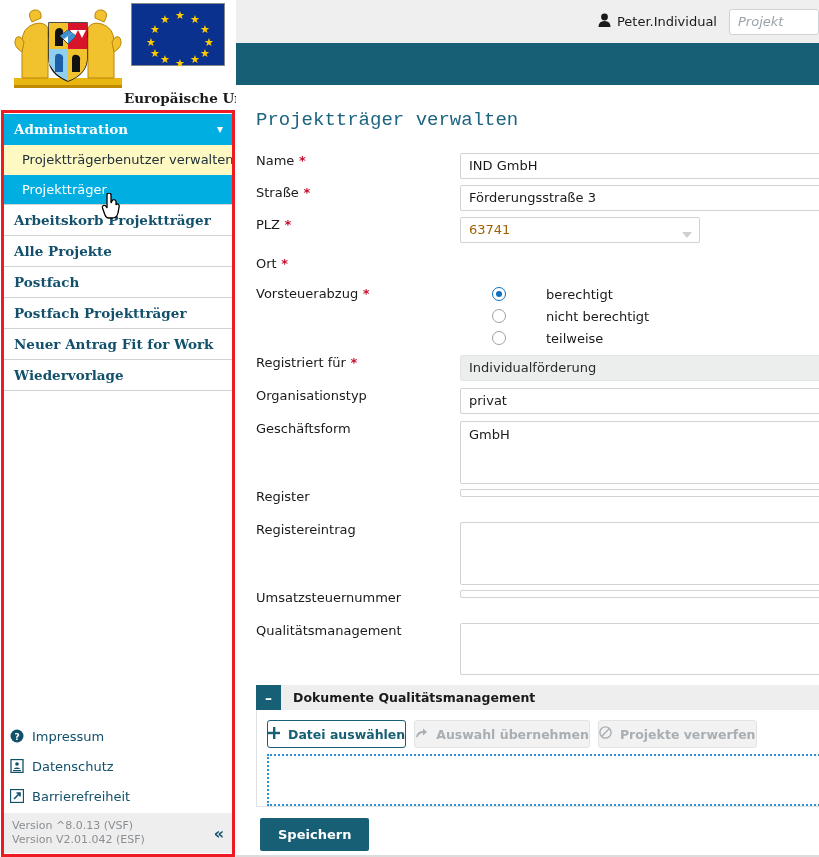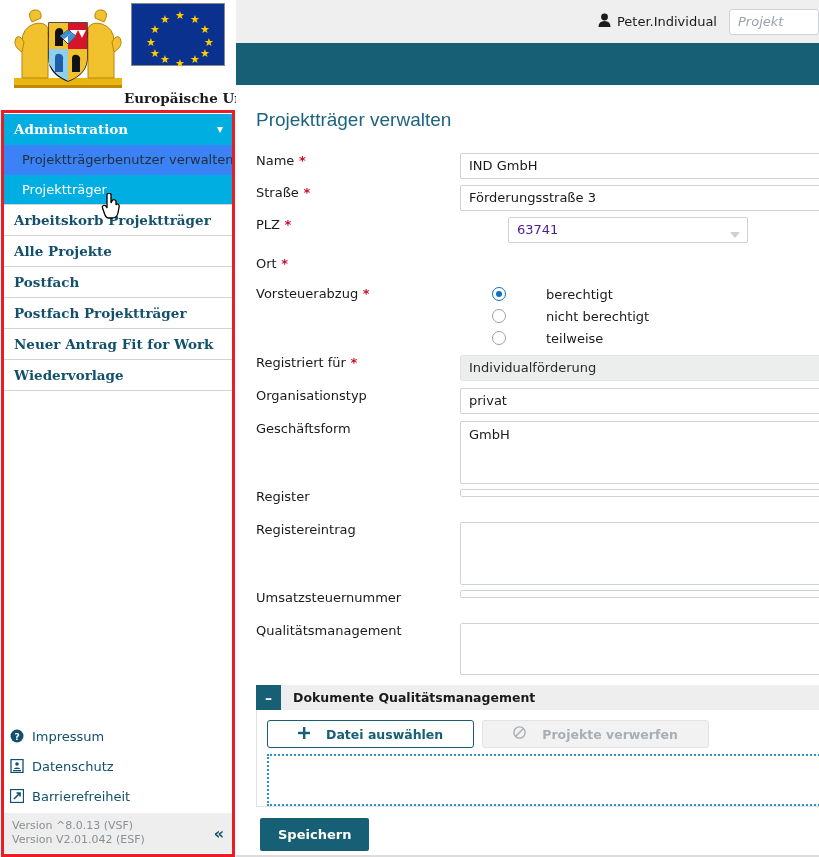--- a/index.html
+++ b/index.html
@@ -53,21 +53,21 @@
     background:#00AEE1; color:#ffffff; border-bottom:none;
     position:relative; padding-right:28px;
   }
   .nav-item.group .chev {
     position:absolute; right:9px; top:0; font-size:12px; color:#fff;
     font-family:"DejaVu Sans", sans-serif;
   }
   .nav-item.sub {
     font-family:"DejaVu Sans", sans-serif; font-weight:normal;
     font-size:13px; color:#20313a; padding-left:18px;
-    border-bottom:none; background:#3b82f6; height:30px; line-height:30px;
+    border-bottom:none; background:#fef9c3; height:30px; line-height:30px;
   }
   .nav-item.sub.active {
     background:#00AEE1; color:#ffffff; border-bottom:1px solid #cfd3d6;
   }
 
   
   #cursor {
     position:absolute; left:100px; top:193px; width:22px; height:26px; z-index:45;
   }
 
@@ -116,40 +116,40 @@
     position:absolute; left:236px; top:43px; width:583px; height:42px;
     background:#165F75;
   }
 
   #content {
     position:absolute; left:236px; top:85px; width:583px; height:772px;
     background:#ffffff;
   }
   #page-title {
     position:absolute; left:20px; top:24px;
-    font-family:Liberation Sans, sans-serif; font-size:19px; color:#1D6480;
+    font-family:Liberation Mono, monospace; font-size:19px; color:#1D6480;
     white-space:nowrap;
   }
 
   .form-row { position:absolute; left:20px; }
   .f-label {
     position:absolute; left:0; font-size:13px; color:#1a1a1a; white-space:nowrap;
   }
   .req { color:#C8102E; font-weight:bold; }
   .f-field { position:absolute; left:204px; }
 
   .inp {
     background:#ffffff; border:1px solid #cfd3d6; border-radius:2px;
     font-size:13px; color:#1a1a1a; padding:3px 8px; line-height:18px;
   }
   .inp.readonly { background:#eceded; border-color:#e2e3e4; color:#2a2a2a; }
   .sel {
     position:relative; background:#ffffff; border:1px solid #cfd3d6;
-    border-radius:2px; font-size:13px; color:#4c1d95;
-    padding:3px 24px 3px 8px; line-height:18px;margin-left:48px;
+    border-radius:2px; font-size:13px; color:#a16207;
+    padding:3px 24px 3px 8px; line-height:18px;
   }
   .sel .caret {
     position:absolute; right:7px; bottom:4px;
     width:0;height:0;border-left:5px solid transparent;
     border-right:5px solid transparent;border-top:6px solid #cfcfcf;
   }
   .ta {
     background:#ffffff; border:1px solid #cfd3d6; border-radius:2px;
     font-size:13px; color:#1a1a1a; padding:4px 8px; line-height:18px;
   }
@@ -180,22 +180,22 @@
     margin-left:12px; font-family:"DejaVu Sans", sans-serif;
     font-weight:bold; font-size:12.5px; color:#1a1a1a; white-space:nowrap;
   }
   #doc-body {
     border-left:1px solid #dfe2e4; border-right:1px solid #dfe2e4;
     border-bottom:1px solid #dfe2e4; padding:10px 0 0 10px;
     background:#ffffff;
   }
   .btn-row { display:flex; gap:8px; }
   .btn {
-    display:flex; align-items:center; gap:16px;
-    height:28px; padding:0 30px; border-radius:3px;
+    display:flex; align-items:center; gap:8px;
+    height:28px; padding:0 0; border-radius:3px;
     font-size:12.5px; font-weight:bold; white-space:nowrap;justify-content:space-between;
   }
   .btn.primary-outline { border:1px solid #165F75; color:#165F75; background:#fff; }
   .btn.disabled { border:1px solid #e2e3e4; color:#a9aeb2; background:#f2f2f2; }
   #dropzone {
     margin-top:6px; height:52px;
     border:2px dotted #2D8FD5; border-top-width:2px;
     position:relative;
   }
   #save-btn {
@@ -488,20 +488,28 @@
     <div id="doc-body">
       <div class="btn-row">
         <div class="btn primary-outline">
           <span>
             <svg width="12" height="12" viewBox="0 0 12 12">
               <rect x="5" y="0" width="2.4" height="12" fill="#165F75"></rect>
               <rect x="0" y="4.8" width="12" height="2.4" fill="#165F75"></rect>
             </svg>
           </span>
           <span>Datei auswählen</span>
+        </div>
+        <div class="btn disabled">
+          <span>
+            <svg width="13" height="12" viewBox="0 0 13 12">
+              <path d="M1 10 Q2 4 8 4 L8 1.5 L12 5 L8 8.5 L8 6 Q4 6 2.5 10.5 Z" fill="#a9aeb2"></path>
+            </svg>
+          </span>
+          <span>Auswahl übernehmen</span>
         </div>
         <div class="btn disabled">
           <span>
             <svg width="13" height="13" viewBox="0 0 13 13">
               <circle cx="6.5" cy="6.5" r="5.6" fill="none" stroke="#a9aeb2" stroke-width="1.4"></circle>
               <line x1="2.6" y1="10.4" x2="10.4" y2="2.6" stroke="#a9aeb2" stroke-width="1.4"></line>
             </svg>
           </span>
           <span>Projekte verwerfen</span>
         </div>

